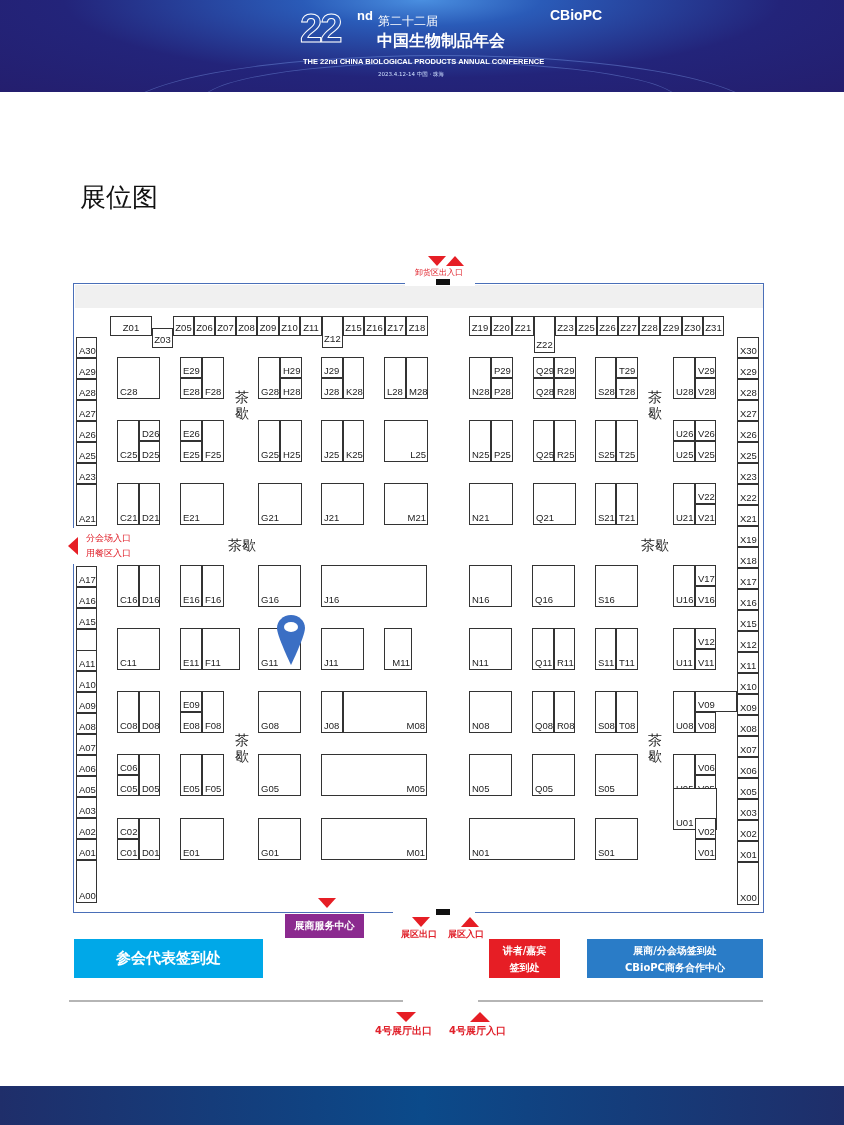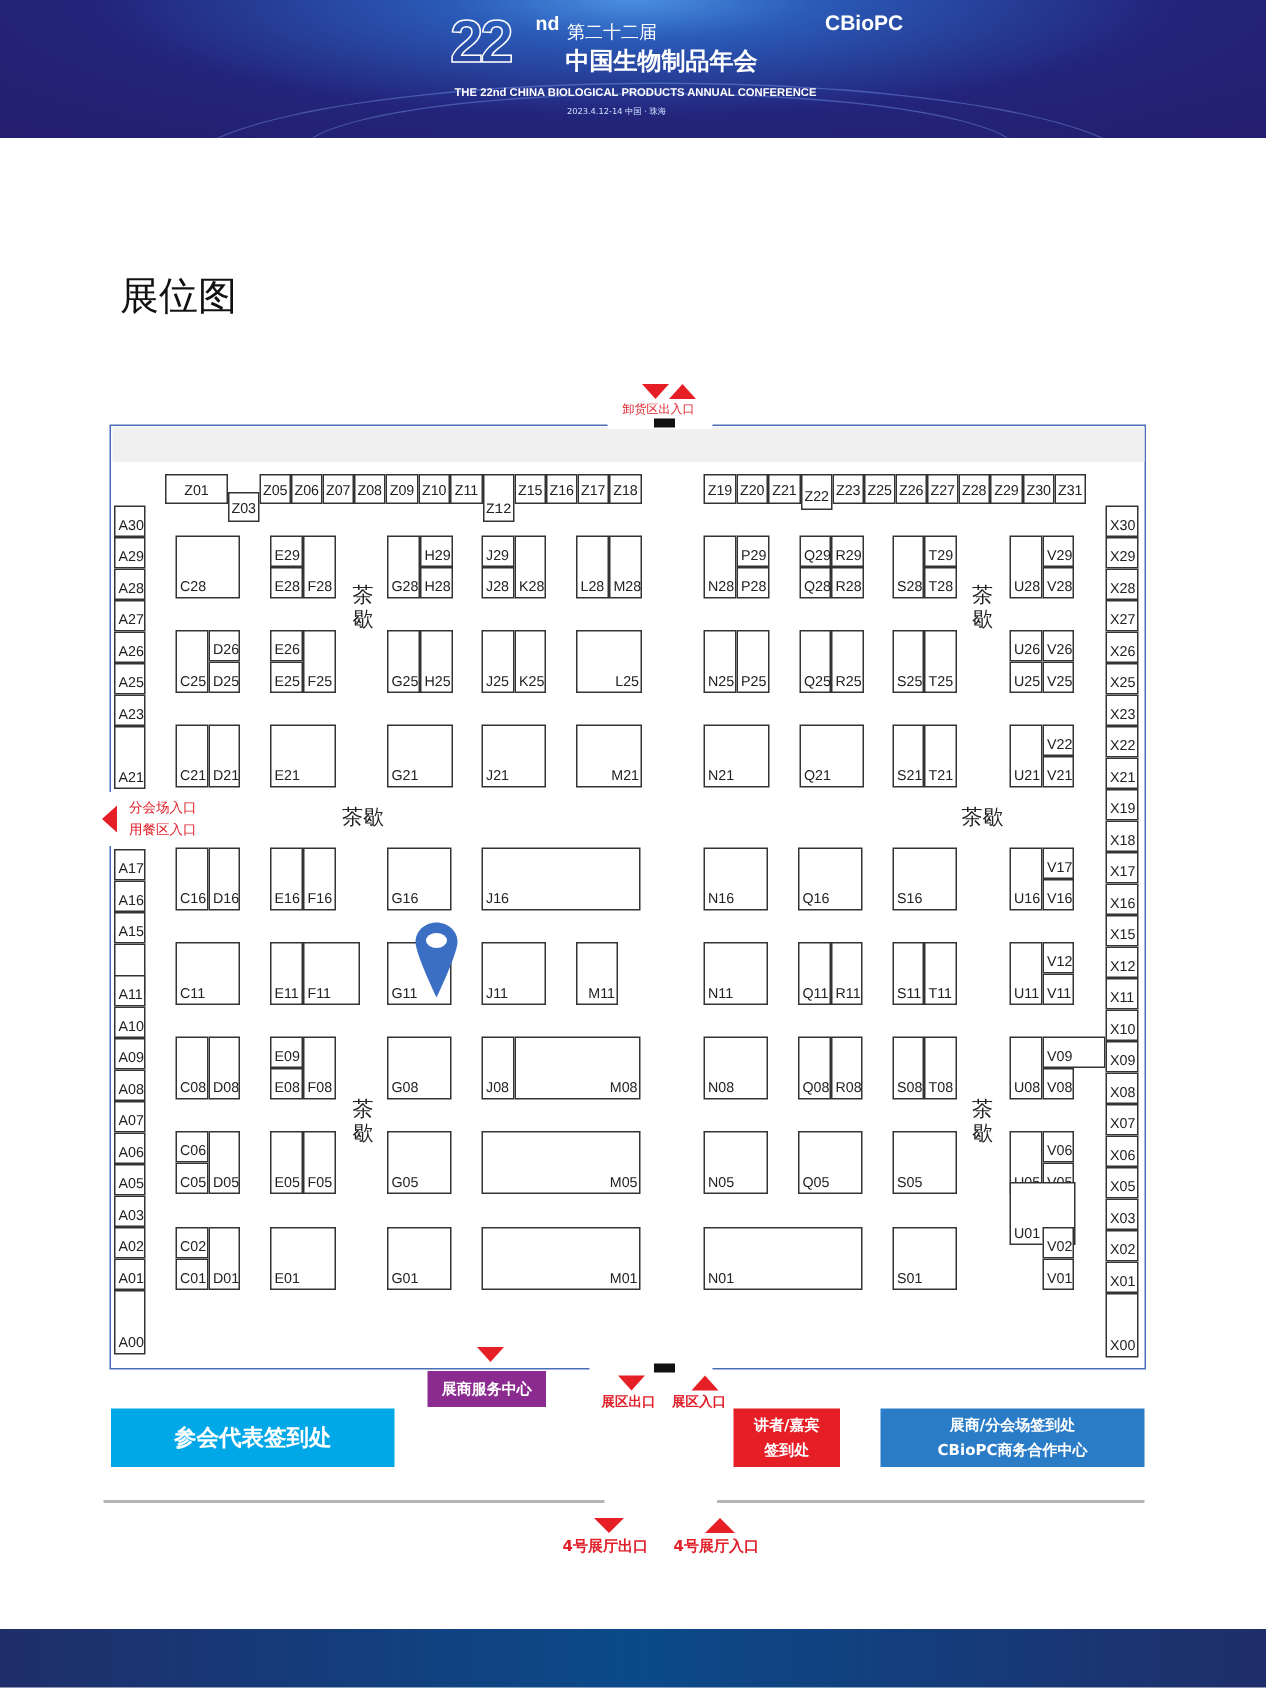--- a/index.html
+++ b/index.html
@@ -109,21 +109,21 @@
     </div>
     <div class="booth c" style="left: 469px; top: 316px; width: 22px; height: 20px;">
       <span>Z19</span>
     </div>
     <div class="booth c" style="left: 491px; top: 316px; width: 21px; height: 20px;">
       <span>Z20</span>
     </div>
     <div class="booth c" style="left: 512px; top: 316px; width: 22px; height: 20px;">
       <span>Z21</span>
     </div>
-    <div class="booth c" style="left: 534px; top: 316px; width: 21px; height: 24px;">
+    <div class="booth c" style="left: 534px; top: 316px; width: 21px; height: 37px;">
       <span>Z22</span>
     </div>
     <div class="booth c" style="left: 555px; top: 316px; width: 21px; height: 20px;">
       <span>Z23</span>
     </div>
     <div class="booth c" style="left: 576px; top: 316px; width: 21px; height: 20px;">
       <span>Z25</span>
     </div>
     <div class="booth c" style="left: 597px; top: 316px; width: 21px; height: 20px;">
       <span>Z26</span>

